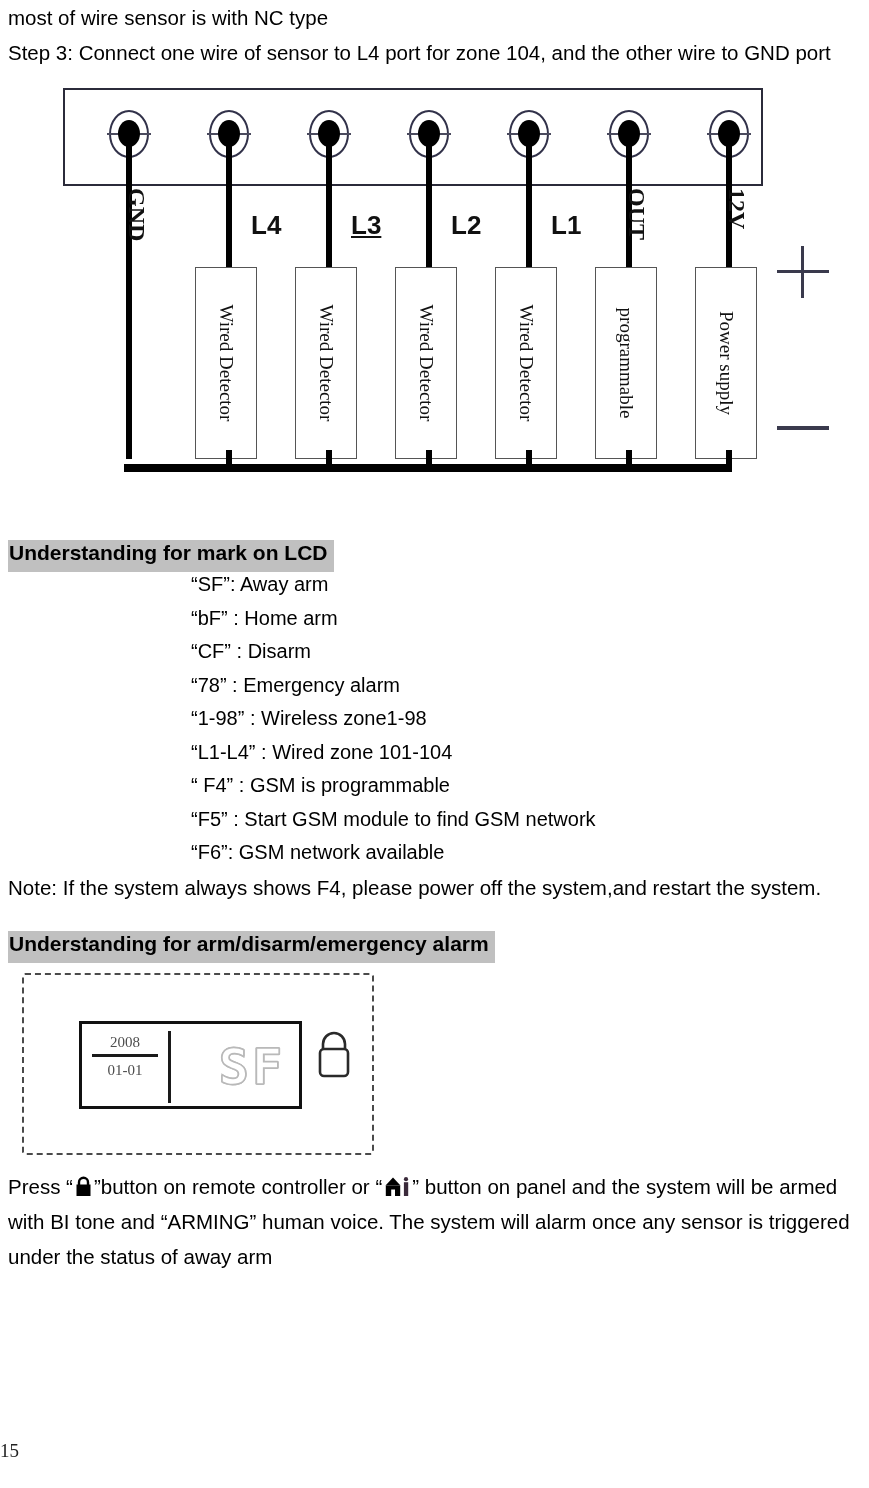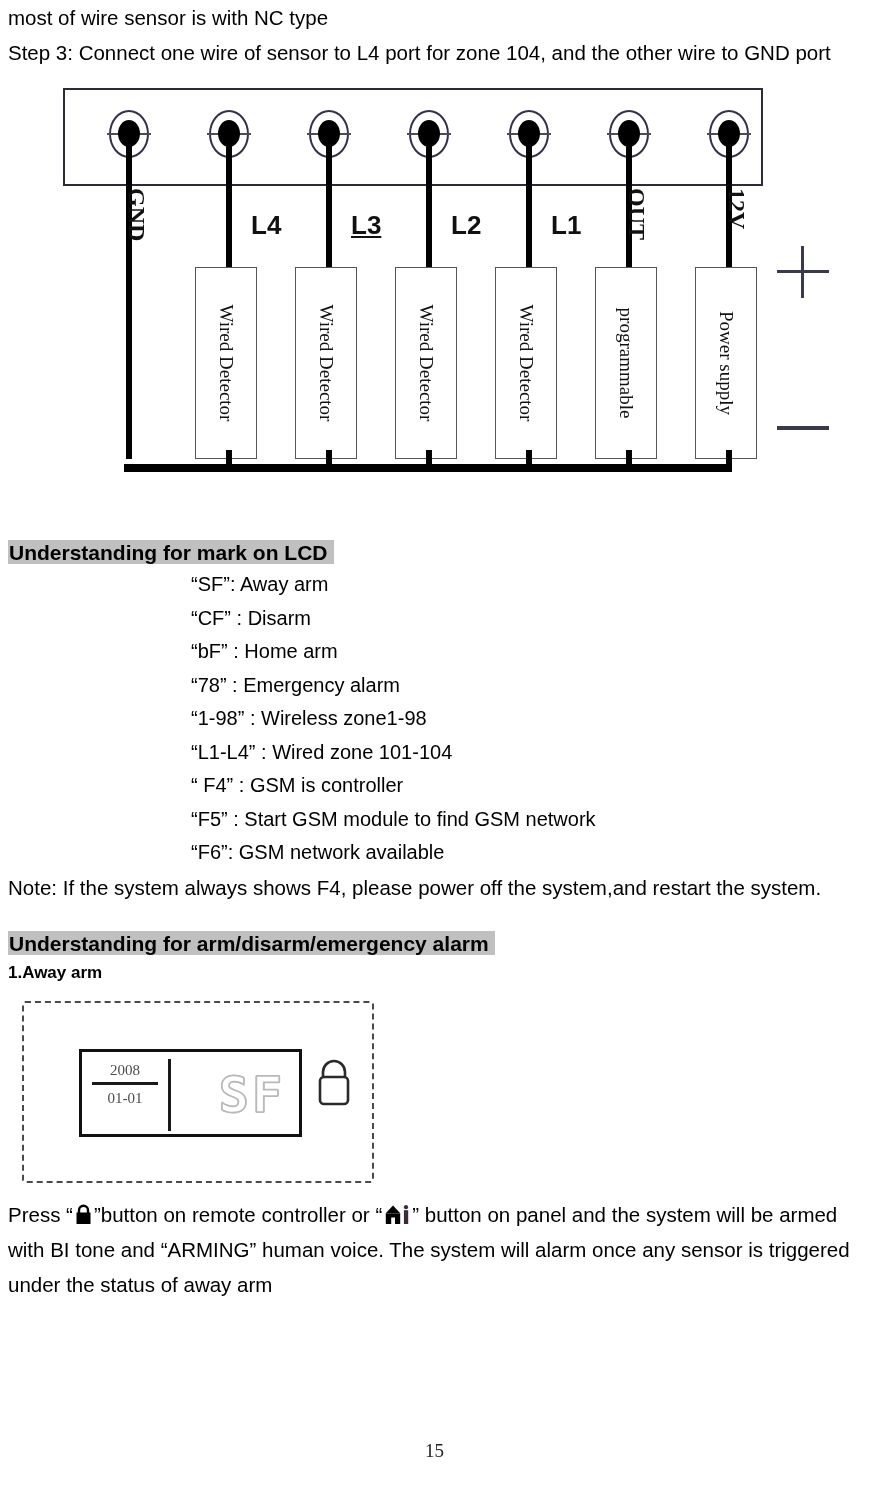--- a/index.html
+++ b/index.html
@@ -26,21 +26,21 @@
 
   
   .hl-heading {
     font-size: 21px;
     font-weight: bold;
     line-height: 30px;
     margin: 0;
   }
   .hl-heading span.hl {
     background: #c0c0c0;
-    padding: 1px 6px 0 1px;
+    padding: 1px 6px 8px 1px;
   }
   .subheading {
     font-size: 17px;
     font-weight: bold;
     line-height: 28px;
   }
 
   
   .marklist { margin: 0; padding: 0; list-style: none; }
   .marklist li {
@@ -190,21 +190,20 @@
   
   .inline-icon {
     display: inline-block;
     vertical-align: -3px;
     margin: 0 1px;
   }
 
   .pagenum {
     position: absolute;
     left: 0; right: 0; bottom: 26px;
-    text-align: center;
     font-family: "Liberation Serif", serif;
     font-size: 19px;
     color: #222;
   }
 </style>
 </head>
 <body>
 
 <div class="page">
 
@@ -298,37 +297,36 @@
     <div class="plus" style="left:722px; top:162px; width:52px; height:52px;"></div>
     <div class="minus" style="left:722px; top:342px; width:52px; height:8px;"></div>
   </div>
 
   <div class="hl-heading" style="margin-top:24px;">
     <span class="hl">Understanding for mark on LCD</span>
   </div>
 
   <ul class="marklist">
     <li>“SF”: Away arm</li>
+    <li>“bF” : Home arm</li>
     <li>“CF” : Disarm</li>
-    <li>“bF” : Home arm</li>
     <li>“78” : Emergency alarm</li>
     <li>“1-98” : Wireless zone1-98</li>
     <li>“L1-L4” : Wired zone 101-104</li>
-    <li>“ F4” : GSM is controller</li>
+    <li>“ F4” : GSM is programmable</li>
     <li>“F5” : Start GSM module to find GSM network</li>
     <li>“F6”: GSM network available</li>
   </ul>
 
   <div class="para nojust">Note: If the system always shows F4, please power off the system,and restart the system.</div>
 
   <div class="hl-heading" style="margin-top:24px;">
     <span class="hl">Understanding for arm/disarm/emergency alarm</span>
   </div>
 
-  <div class="subheading">1.Away arm</div>
 
   <div class="lcdwrap">
     <div class="lcd-screen">
       <div class="lcd-date">
         <span class="yr">2008</span>
         <div class="rule"></div>
         <span class="md">01-01</span>
       </div>
       <div class="lcd-divider"></div>
       <div class="lcd-code">SF</div>

